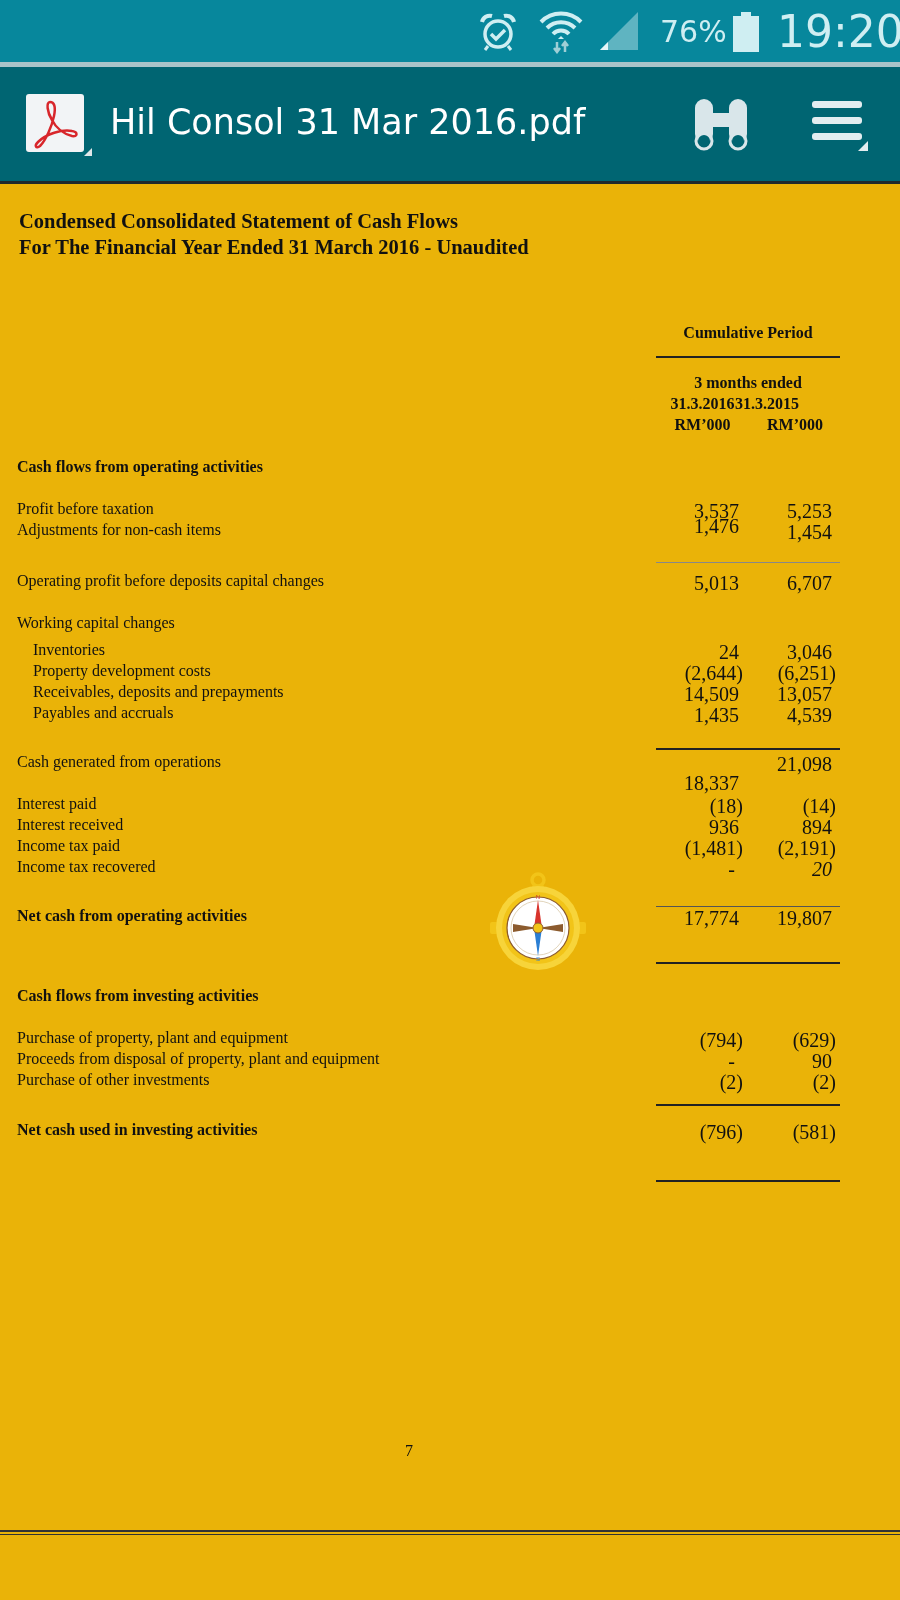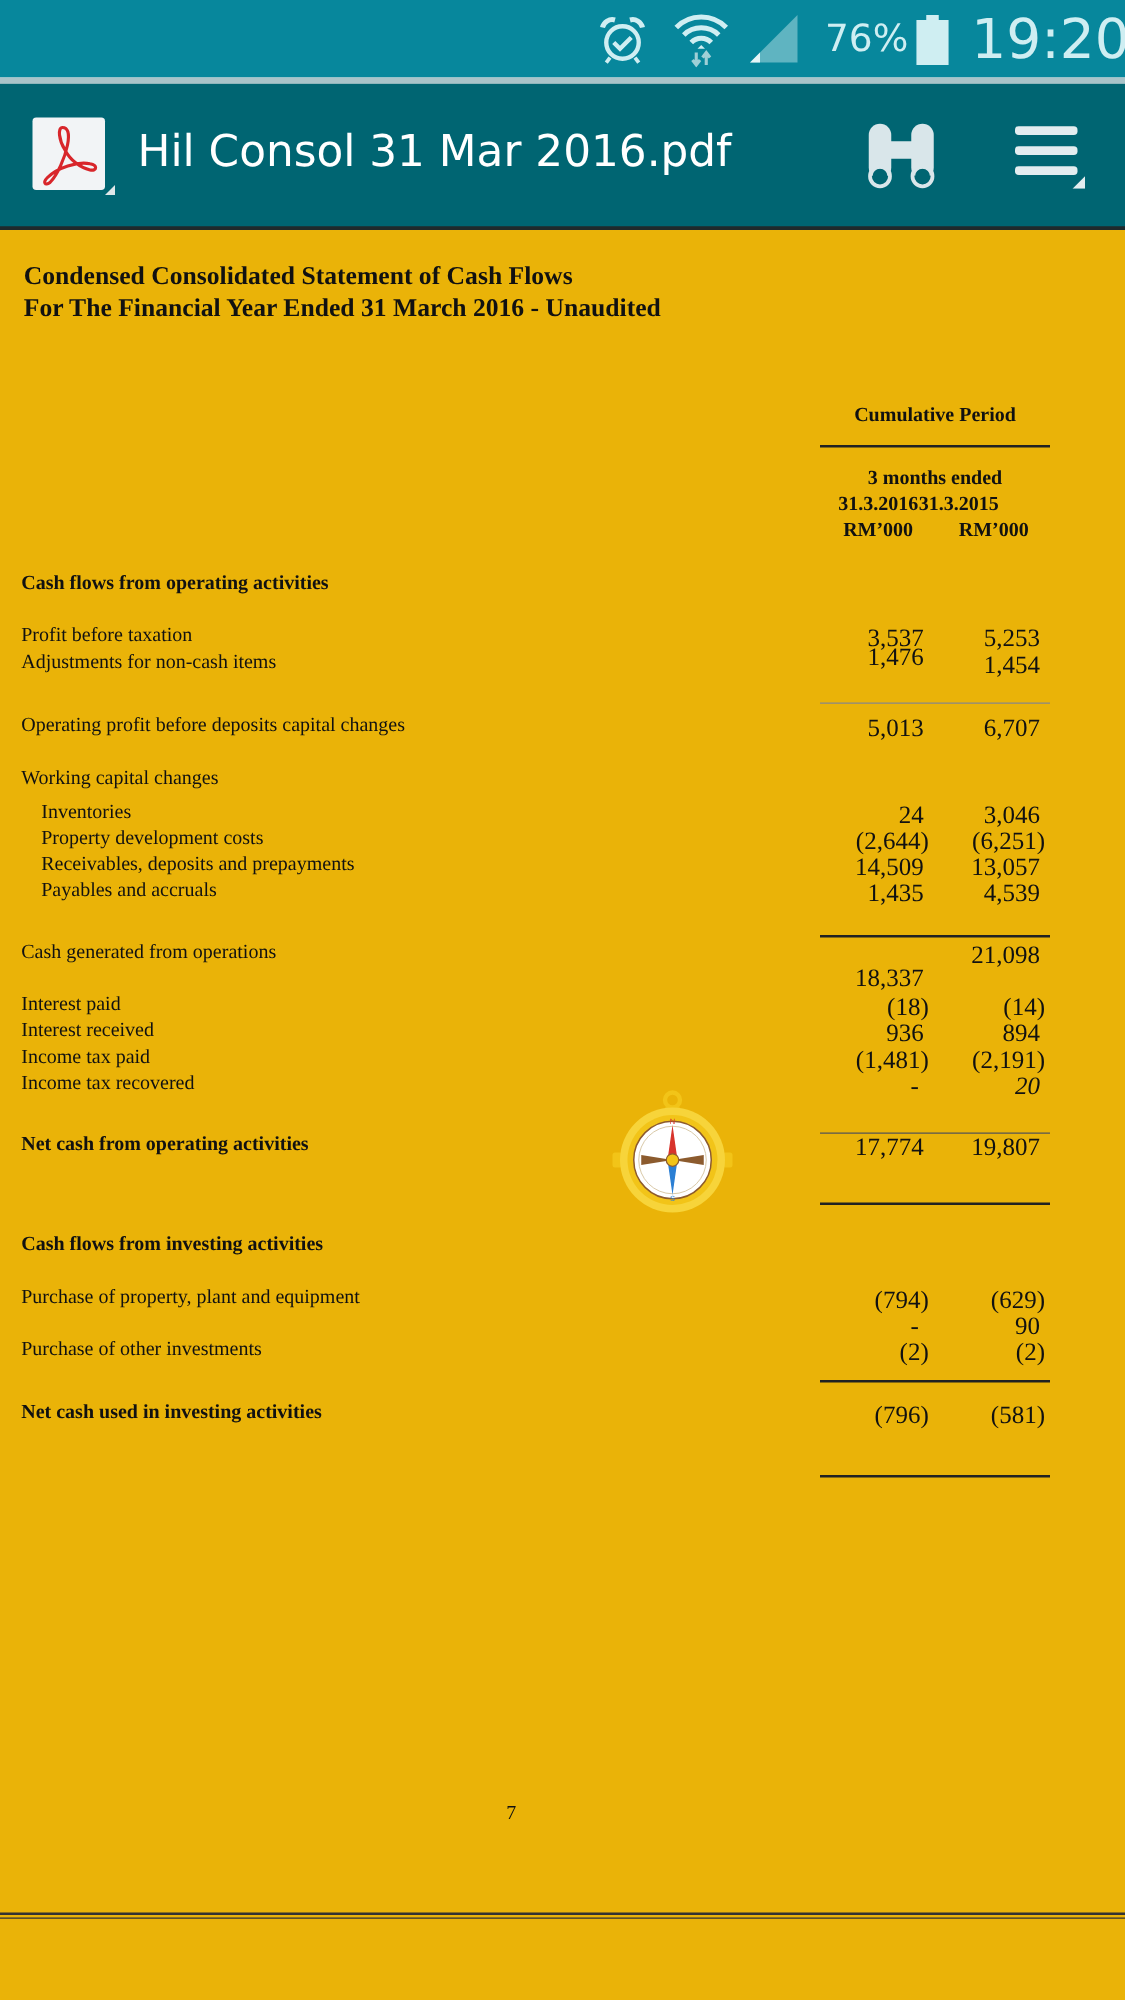--- a/index.html
+++ b/index.html
@@ -171,20 +171,21 @@
   <div class="num c2" style="top:723px;">19,807</div>
 
   <div class="rule" style="top:778px;"></div>
 
   <div class="label bold" style="top:803px;">Cash flows from investing activities</div>
 
   <div class="label" style="top:845px;">Purchase of property, plant and equipment</div>
   <div class="num c1" style="top:845px; left:664px;">(794)</div>
   <div class="num c2" style="top:845px; left:754px;">(629)</div>
 
+  <div class="label" style="top:866px;">Proceeds from disposal of property, plant and equipment</div>
   <div class="num c1" style="top:866px; left:656px;">-</div>
   <div class="num c2" style="top:866px;">90</div>
 
   <div class="label" style="top:887px;">Purchase of other investments</div>
   <div class="num c1" style="top:887px; left:664px;">(2)</div>
   <div class="num c2" style="top:887px; left:754px;">(2)</div>
 
   <div class="rule" style="top:920px;"></div>
 
   <div class="label bold" style="top:937px;">Net cash used in investing activities</div>

